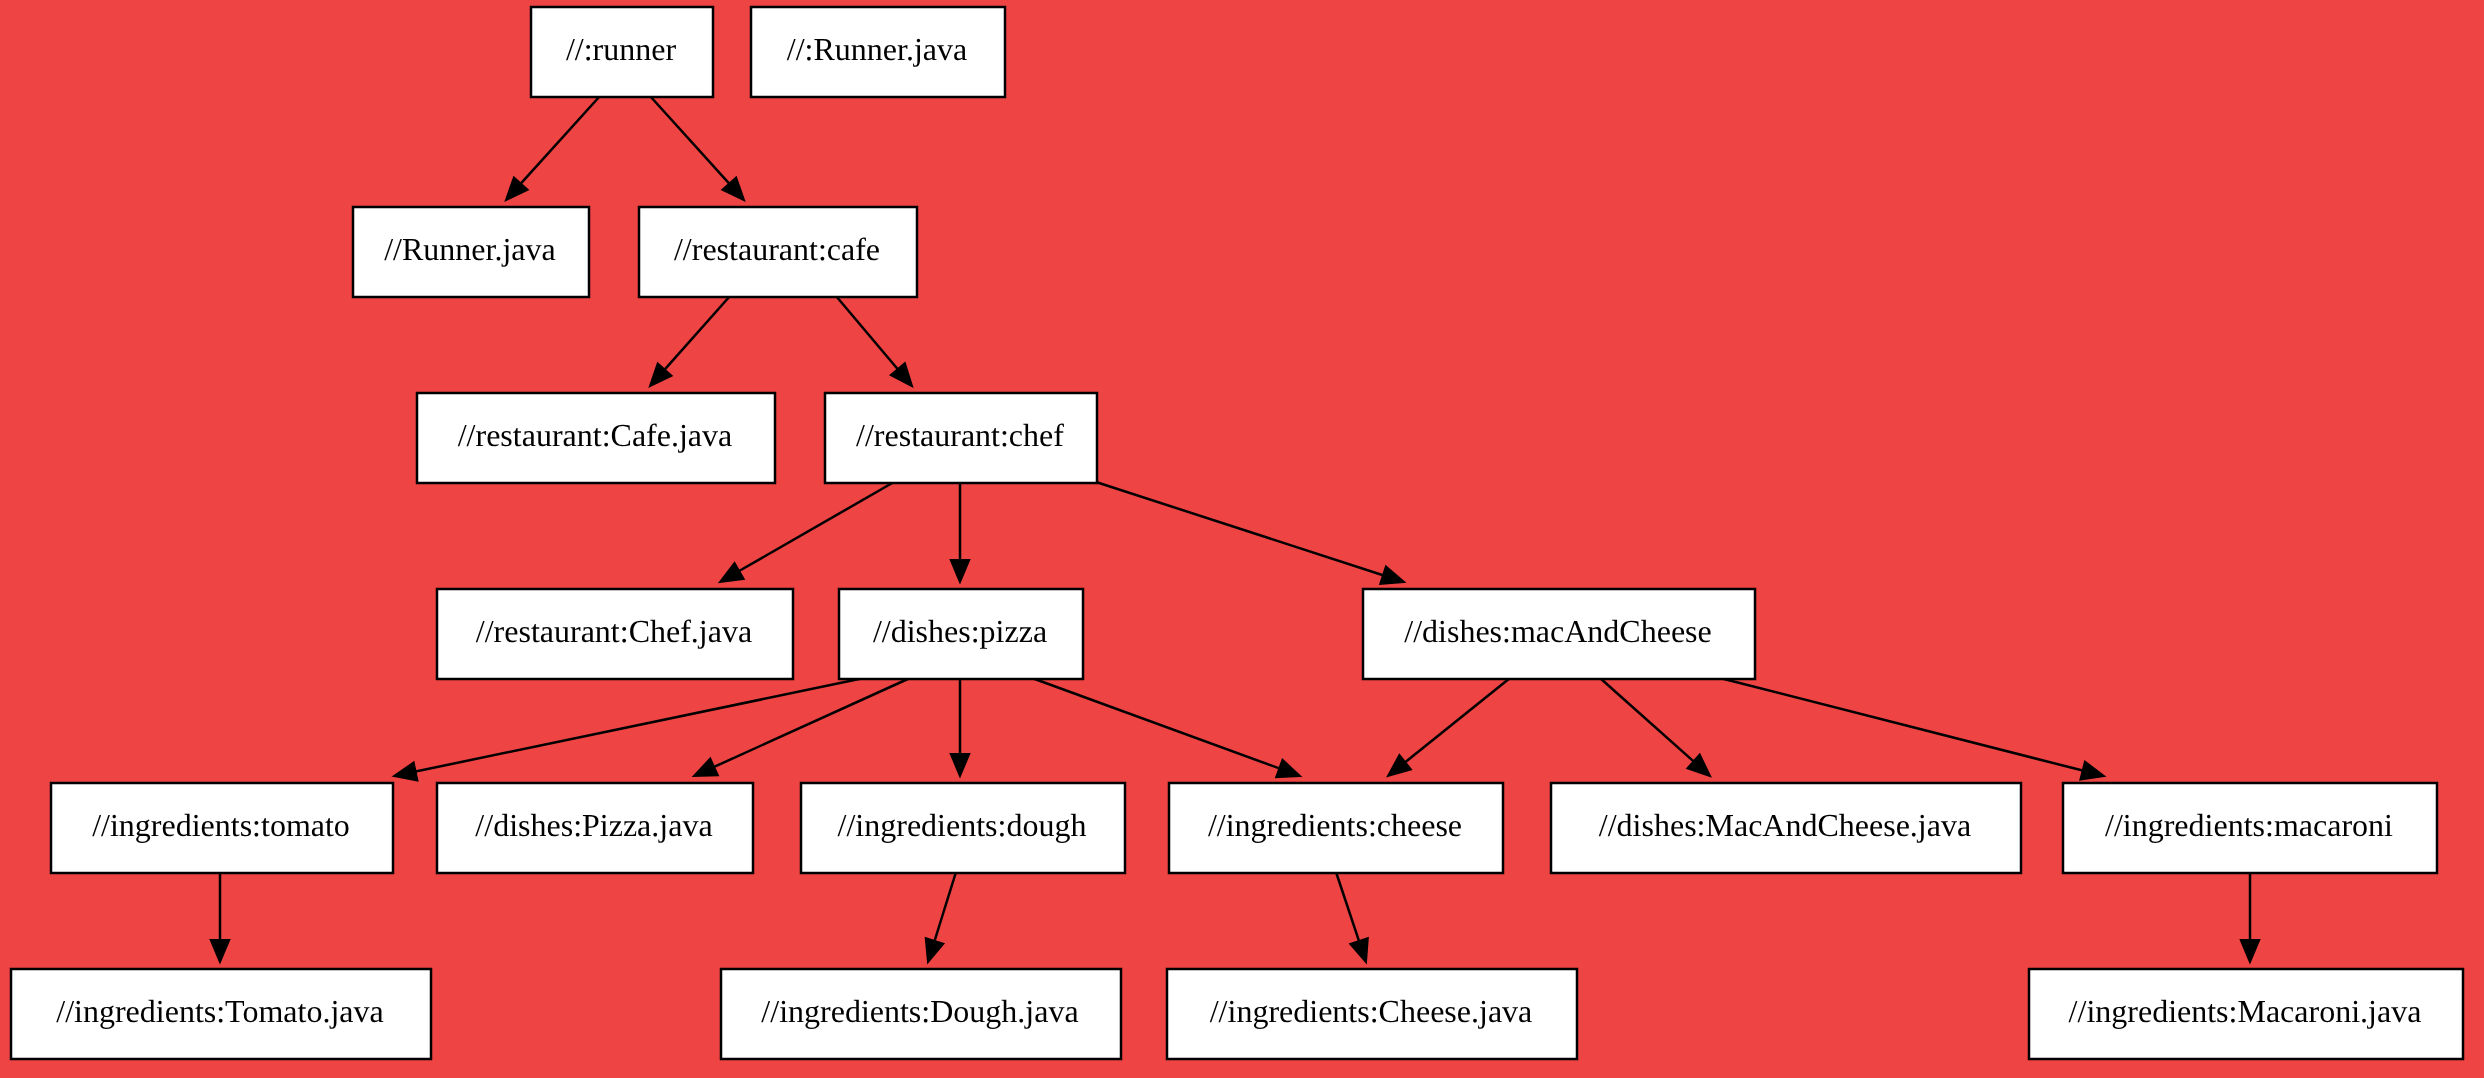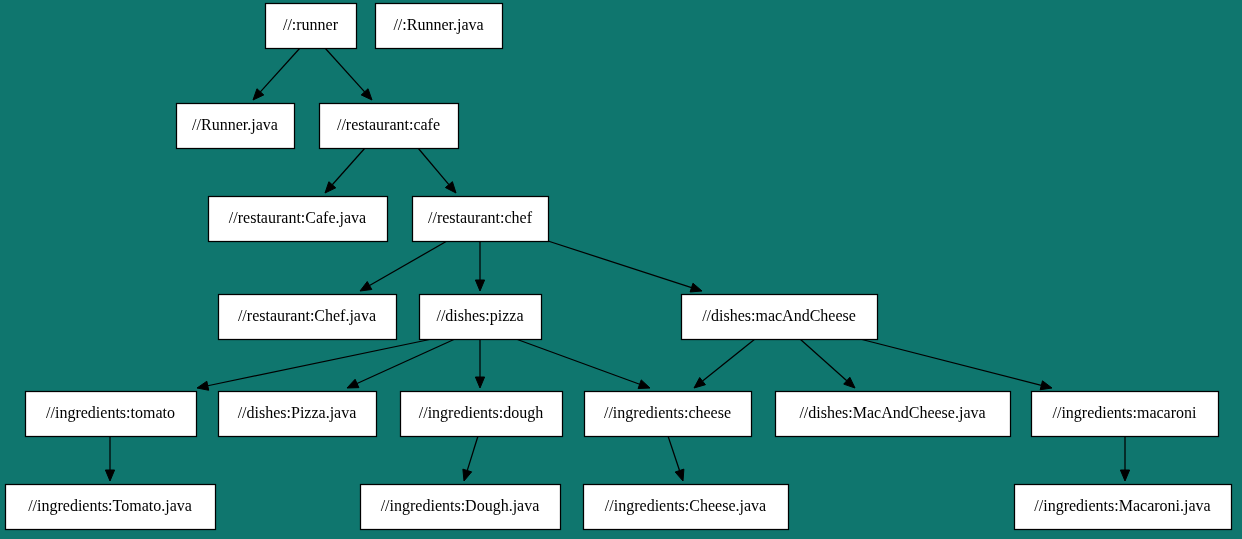--- a/index.html
+++ b/index.html
@@ -4,21 +4,21 @@
 <style>
   html, body {
     margin: 0;
     padding: 0;
     background: #ffffff;
   }
   #graph-canvas {
     position: relative;
     width: 1242px;
     height: 539px;
-    background: #0f766e;
+    background: #ef4444;
     font-family: "Liberation Serif", "DejaVu Serif", serif;
     overflow: hidden;
   }
   #graph-svg {
     position: absolute;
     left: 0;
     top: 0;
     width: 1242px;
     height: 539px;
   }

